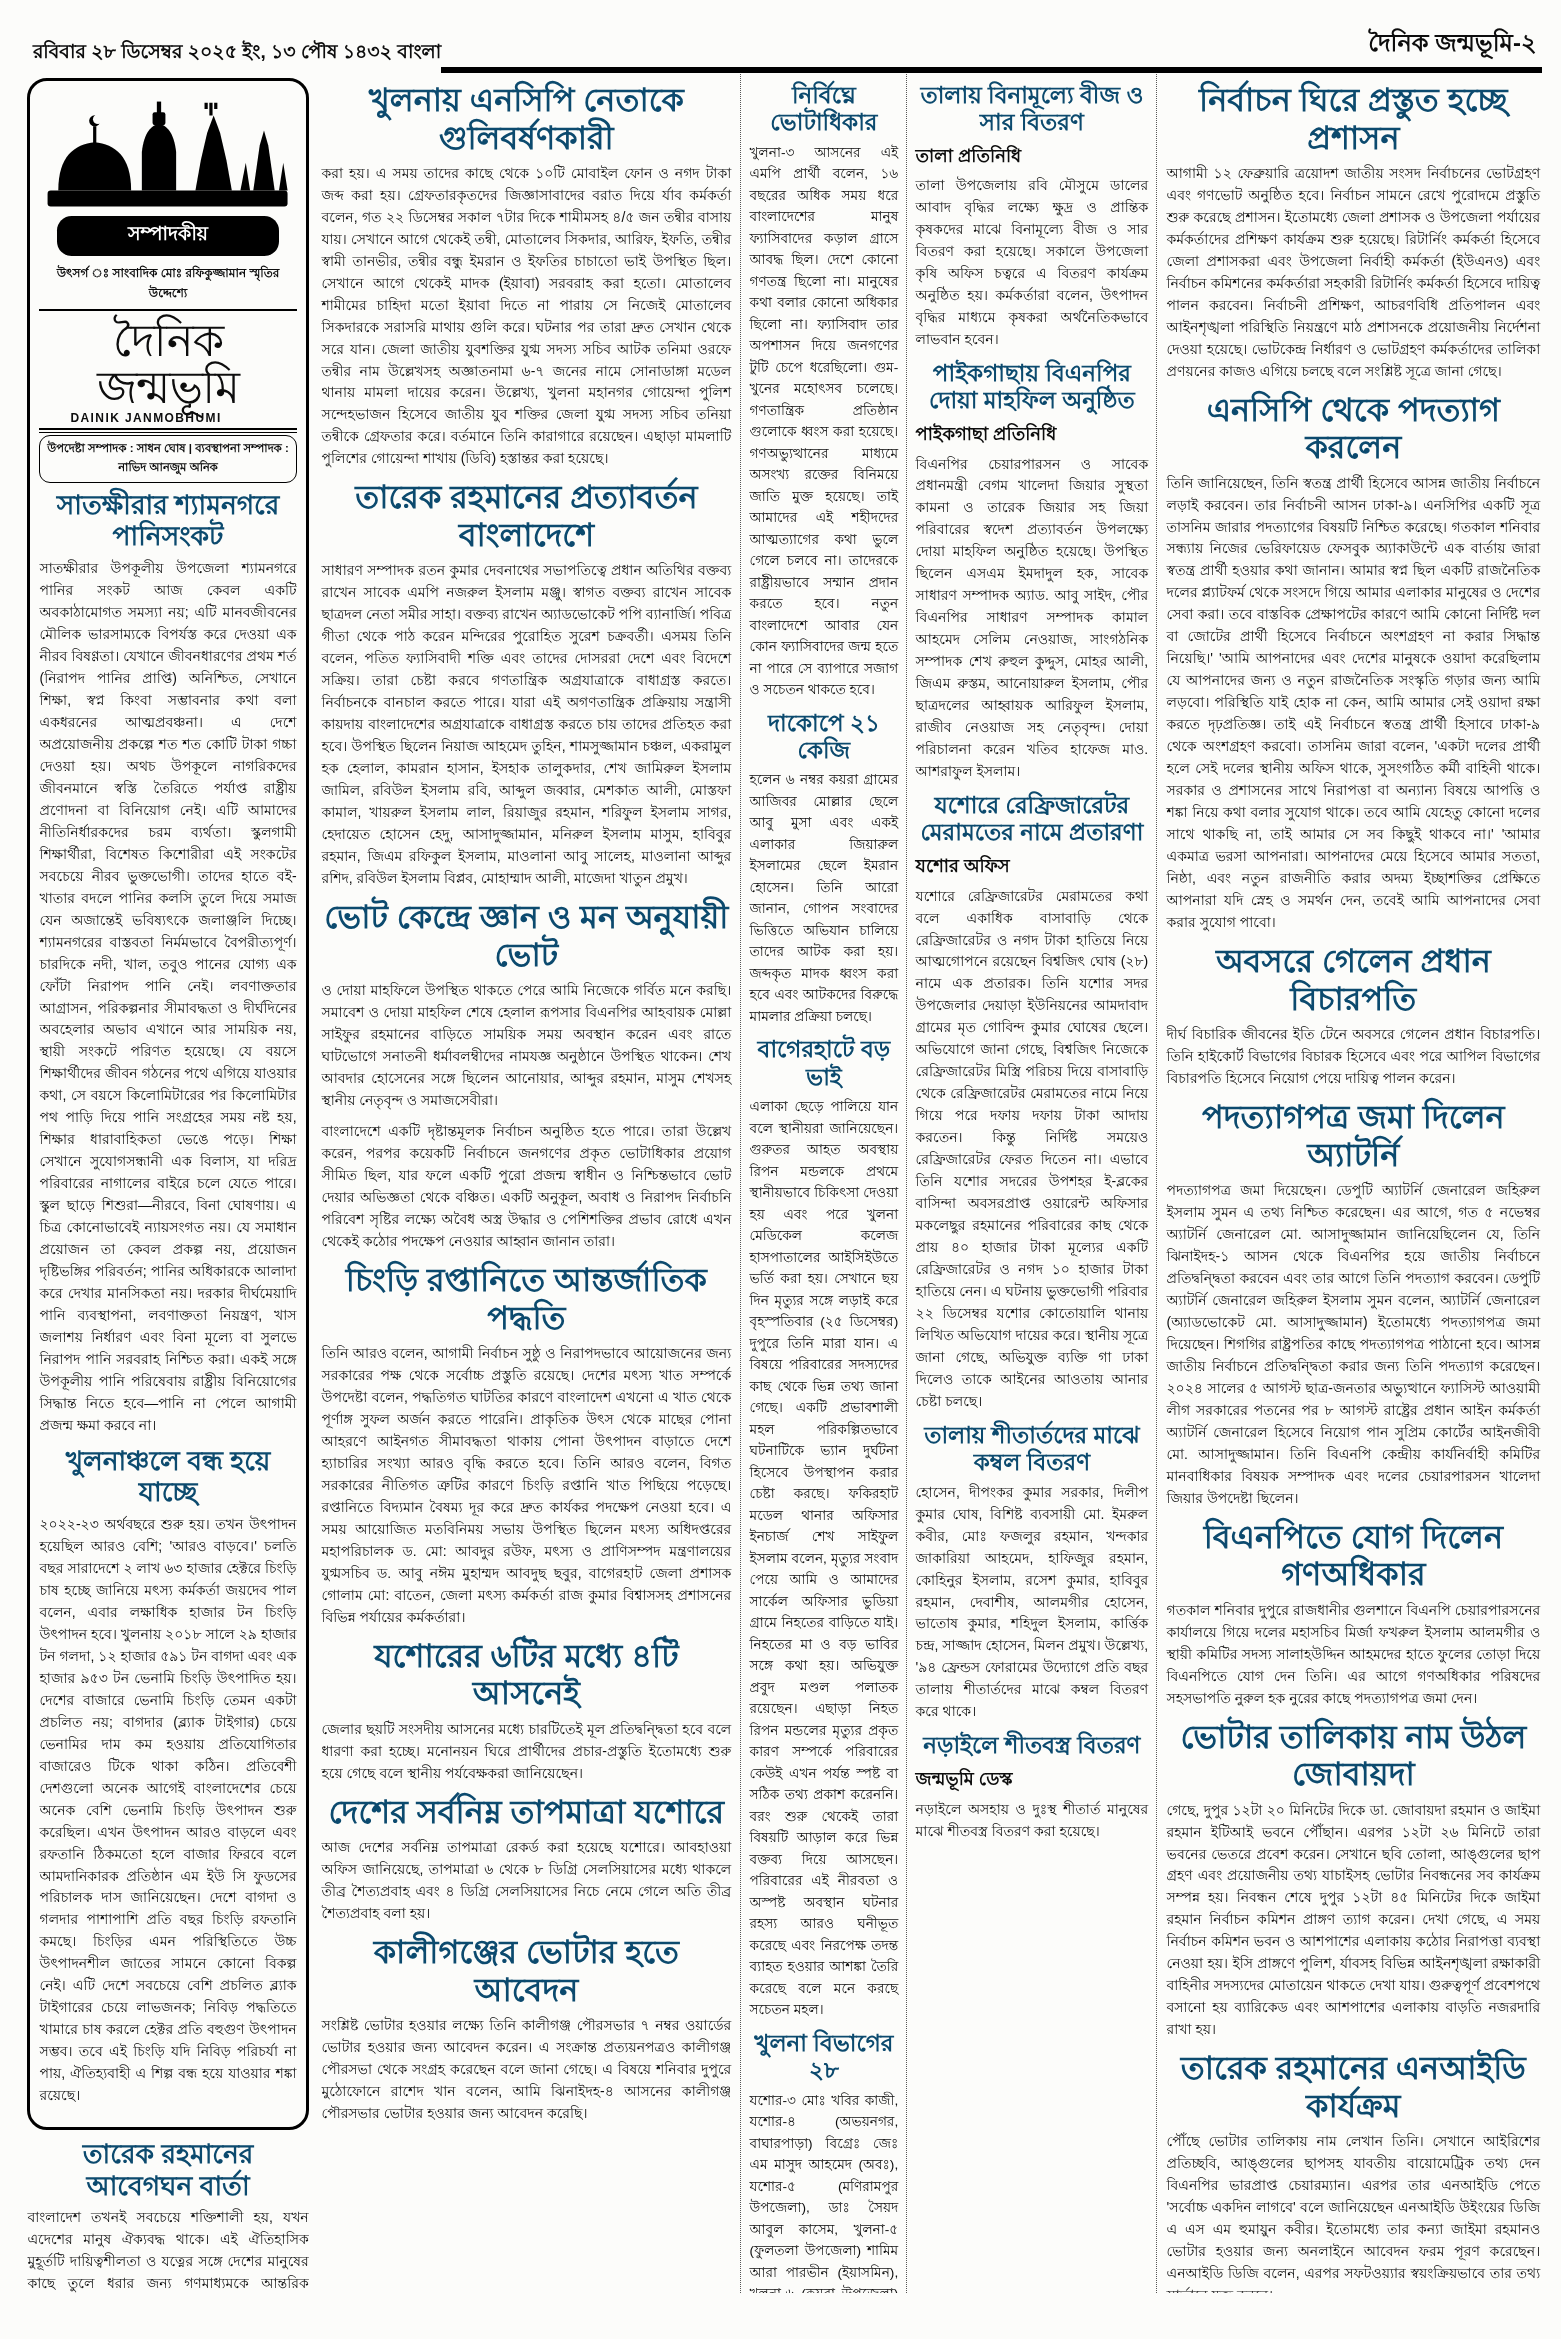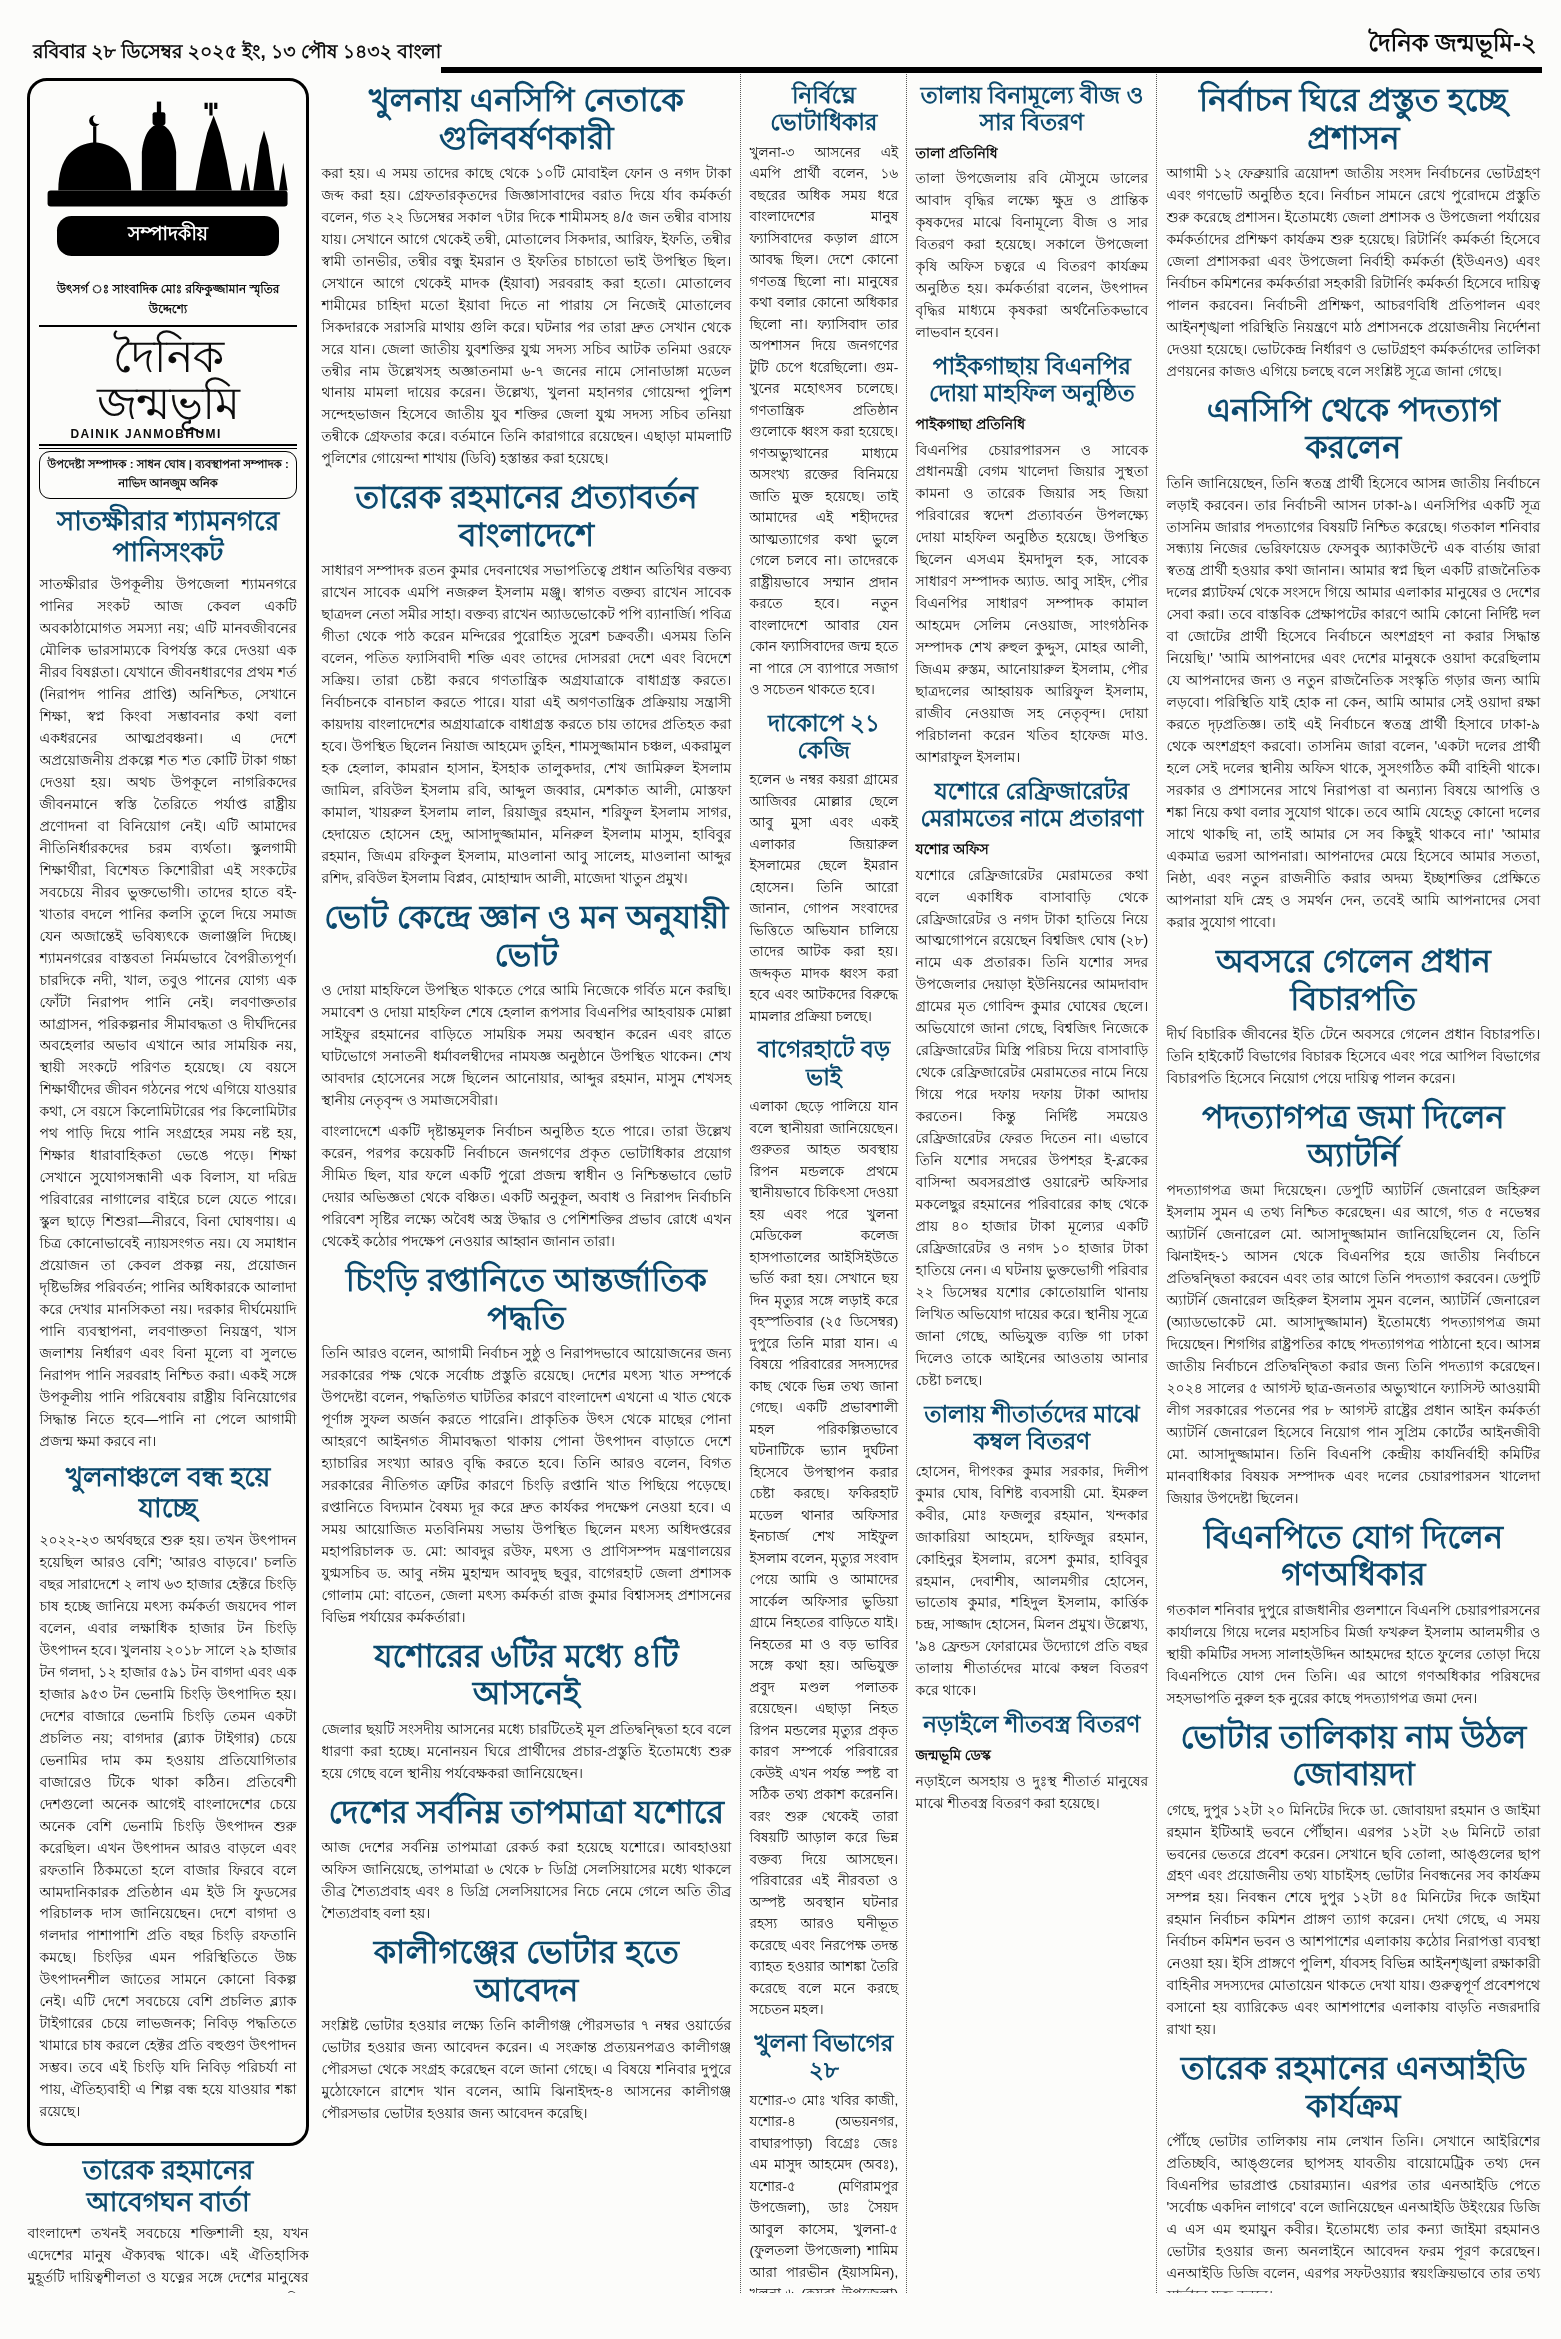--- a/index.html
+++ b/index.html
@@ -18,35 +18,35 @@
   .cols{display:flex;height:2219px;overflow:hidden;margin-top:1.8px;}
   .col{box-sizing:border-box;overflow:hidden;}
   .col-1{flex:0 0 285px;padding-right:3.7px;}
   .col-2{flex:0 0 428px;padding:0 9.1px;}
   .col-3{flex:0 0 166px;border-left:1.8px dotted #555;padding:0 8.2px;}
   .col-4{flex:0 0 250px;border-left:1.8px dotted #555;padding:0 8.2px;}
   .col-5{flex:1;border-left:1.8px dotted #555;padding:0 1.8px 0 9.1px;}
   
   .mastbox{border:3.7px solid #000;border-radius:20px;padding:9.1px 9.1px 11px;margin-top:3.7px;}
   .skyline{display:block;width:100%;height:126px;}
-  .ed-label{background:#000;color:#fff;border-radius:14.6px;width:86%;margin:0 auto 24px;
+  .ed-label{background:#000;color:#fff;border-radius:14.6px;width:86%;margin:0 auto 8px;
             text-align:center;font-size:19px;font-weight:bold;padding:2.7px 0 4.6px;}
   .dedication{font-size:12px;font-weight:bold;text-align:center;border-bottom:2.7px solid #000;padding-bottom:5.5px;}
   .paper-title{font-size:45px;font-weight:400;text-align:center;letter-spacing:-0.9px;line-height:1.05;margin-top:5.5px;}
   .paper-en{font-size:12px;font-weight:bold;letter-spacing:1.4px;margin:0 0 2.7px 31px;}
   .dbl{border-top:2.7px solid #000;border-bottom:0.9px solid #000;height:2.7px;}
   .editors{border:1.8px solid #000;border-radius:11px;font-size:11.5px;font-weight:bold;
            text-align:center;padding:3.7px 1.8px;margin-top:2px;}
   
   .article{margin-bottom:9.1px;}
   .headline{text-align:center;font-weight:900;line-height:1.18;margin:7.3px 0 5.5px;color:#0c4a6e;}
   .h-xl{font-size:32px;}
   .h-lg{font-size:26.5px;}
   .h-md{font-size:23px;}
-  .byline{font-size:14px;font-weight:bold;margin:0 0 2.7px;}
+  .byline{font-size:18px;font-weight:bold;margin:0 0 2.7px;}
   .bodytxt{font-size:14px;line-height:1.57;text-align:justify;word-break:break-word;}
   .col-3 .bodytxt{font-size:13.7px;}
   .below-box{margin-top:9.1px;}
 </style>
 </head>
 <body>
 
 <div class="sheet">
 
   <div class="hdr">

